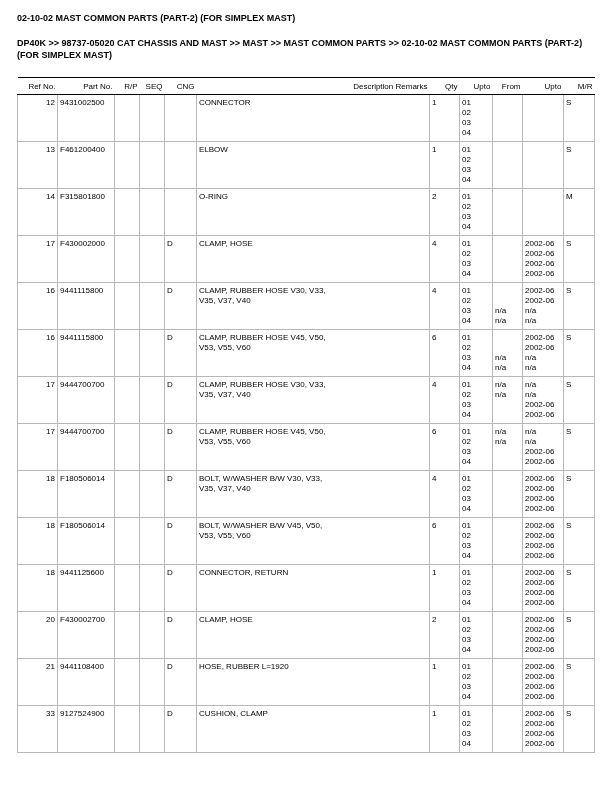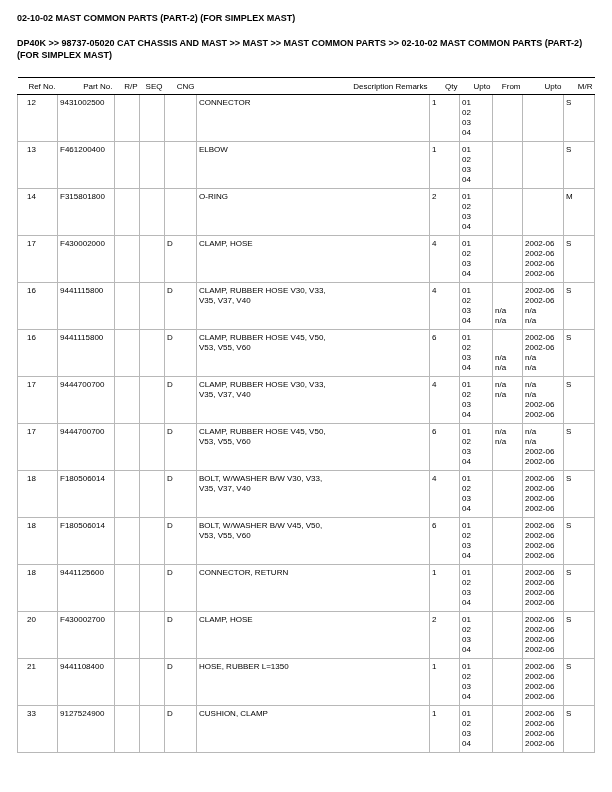--- a/index.html
+++ b/index.html
@@ -37,21 +37,21 @@
     border-top: 1.5px solid #000;
     border-bottom: 1.5px solid #000;
     white-space: nowrap;
   }
   table.parts td {
     border: 1px solid #b8b8b8;
     vertical-align: top;
     padding: 3px 2px;
     font-size: 8px;
   }
-  table.parts td[data-name="cell-ref-no"] { padding-left: 9px; }
+  table.parts td[data-name="cell-ref-no"] { padding-left: 9px; text-align: right; }
   .ln {
     height: 10px; line-height: 10px;
     white-space: nowrap; overflow: visible;
   }
 </style>
 </head>
 <body>
 
 <div class="page" data-name="parts-catalog-page">
   <div class="title" data-name="page-title">02-10-02 MAST COMMON PARTS (PART-2) (FOR SIMPLEX MAST)</div>
@@ -630,21 +630,21 @@
           <td data-name="cell-rp">
             <div class="ln" data-name="cell-rp-line"></div>
           </td>
           <td data-name="cell-seq">
             <div class="ln" data-name="cell-seq-line"></div>
           </td>
           <td data-name="cell-cng">
             <div class="ln" data-name="cell-cng-line">D</div>
           </td>
           <td data-name="cell-description">
-            <div class="ln" data-name="cell-description-line">HOSE, RUBBER L=1350</div>
+            <div class="ln" data-name="cell-description-line">HOSE, RUBBER L=1920</div>
           </td>
           <td data-name="cell-qty">
             <div class="ln" data-name="cell-qty-line">1</div>
           </td>
           <td data-name="cell-model">
             <div class="ln" data-name="cell-model-line">01</div>
             <div class="ln" data-name="cell-model-line">02</div>
             <div class="ln" data-name="cell-model-line">03</div>
             <div class="ln" data-name="cell-model-line">04</div>
           </td>

